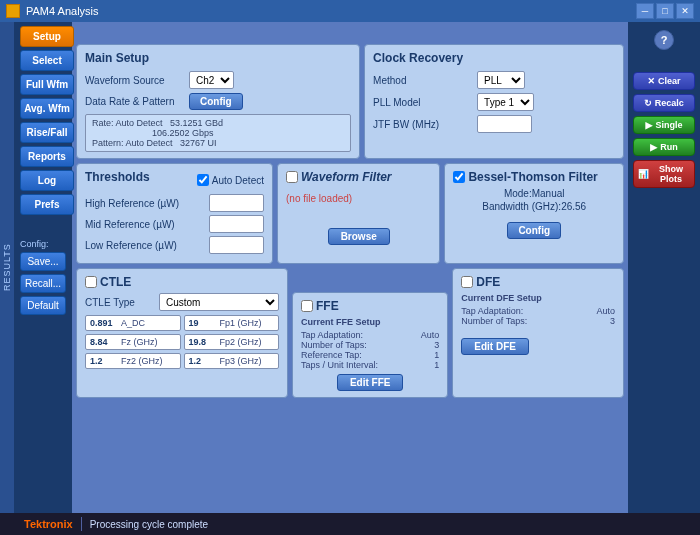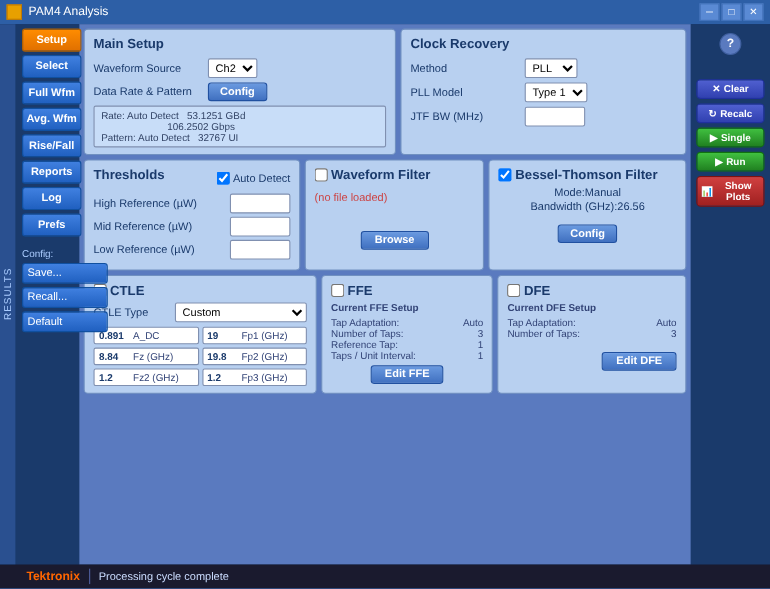--- a/index.html
+++ b/index.html
@@ -105,38 +105,39 @@
     .panel-title {
       font-weight: bold;
       font-size: 12px;
       color: #1a3a6b;
       margin-bottom: 6px;
     }
     .top-row {
       display: flex;
       gap: 4px;
       flex: 0 0 auto;
+      margin-top: 18px;
     }
     .main-setup-panel { flex: 1.1; }
     .clock-recovery-panel { flex: 1; }
     .middle-row {
       display: flex;
       gap: 4px;
       flex: 0 0 auto;
     }
     .thresholds-panel { flex: 1.1; }
     .waveform-filter-panel { flex: 0.9; }
     .bessel-panel { flex: 1; }
     .bottom-row {
       display: flex;
       gap: 4px;
       flex: 0 0 auto;
     }
     .ctle-panel { flex: 1.1; }
-    .ffe-panel { flex: 0.9; }
+    .ffe-panel { flex: 0.9; margin-top: 24px; }
     .dfe-panel { flex: 1; }
     
     .form-row {
       display: flex;
       align-items: center;
       margin-bottom: 4px;
       gap: 4px;
     }
     .form-label {
       color: #1a3a6b;
@@ -272,32 +273,32 @@
       height: 14px;
       background: #5060a0;
     }
     
     .no-file-text { color: #cc4444; font-size: 10px; }
     
     .left-bottom-btns {
       display: flex;
       flex-direction: column;
       gap: 3px;
-      margin-top: 4px;
+      margin-top: 17px;
     }
     .left-bottom-btn {
       background: linear-gradient(180deg, #4080e0 0%, #2060c0 100%);
       color: white;
       border: 1px solid #1050a0;
       border-radius: 3px;
       padding: 3px 4px;
       font-size: 10px;
-      text-align: left;
-      cursor: pointer;
-      width: 78px;
+      text-align: center;
+      cursor: pointer;
+      width: 46px;
     }
     
     .ctle-grid {
       display: grid;
       grid-template-columns: 1fr 1fr;
       gap: 3px;
       margin-top: 3px;
     }
     .ctle-cell {
       background: white;
@@ -453,21 +454,21 @@
         <div class="ref-row">
           <span class="ref-label">Low Reference (µW)</span>
           <input type="text" class="ref-input" style="">
         </div>
       </div>
 
       <div class="panel waveform-filter-panel">
         <div class="panel-header-row">
           <label class="checkbox-label">
             <input type="checkbox" style="">
-            <span class="panel-title" style="margin:0;">Waveform Filter</span>
+            <span class="panel-title" style="margin:0;font-style:italic;">Waveform Filter</span>
           </label>
         </div>
         <div style="padding: 4px 0;">
           <span class="no-file-text">(no file loaded)</span>
         </div>
         <div style="margin-top:20px; display:flex; justify-content:center;">
           <button class="browse-btn">Browse</button>
         </div>
       </div>
 
@@ -575,21 +576,21 @@
         </div>
         <div style="font-size:9px;color:#334477;font-weight:bold;margin-bottom:3px;">Current DFE Setup</div>
         <div class="info-row">
             <span>Tap Adaptation:</span>
             <span>Auto</span>
           </div>
         <div class="info-row">
             <span>Number of Taps:</span>
             <span>3</span>
           </div>
-        <div style="display:flex;justify-content:flex-end;margin-top:8px;">
+        <div style="display:flex;justify-content:flex-start;margin-top:8px;">
           <button class="edit-btn">Edit DFE</button>
         </div>
       </div>
     </div>
 
   </div>
 
   <div class="right-sidebar">
     <div class="help-btn">?</div>
     <div style="height:10px;"></div>

